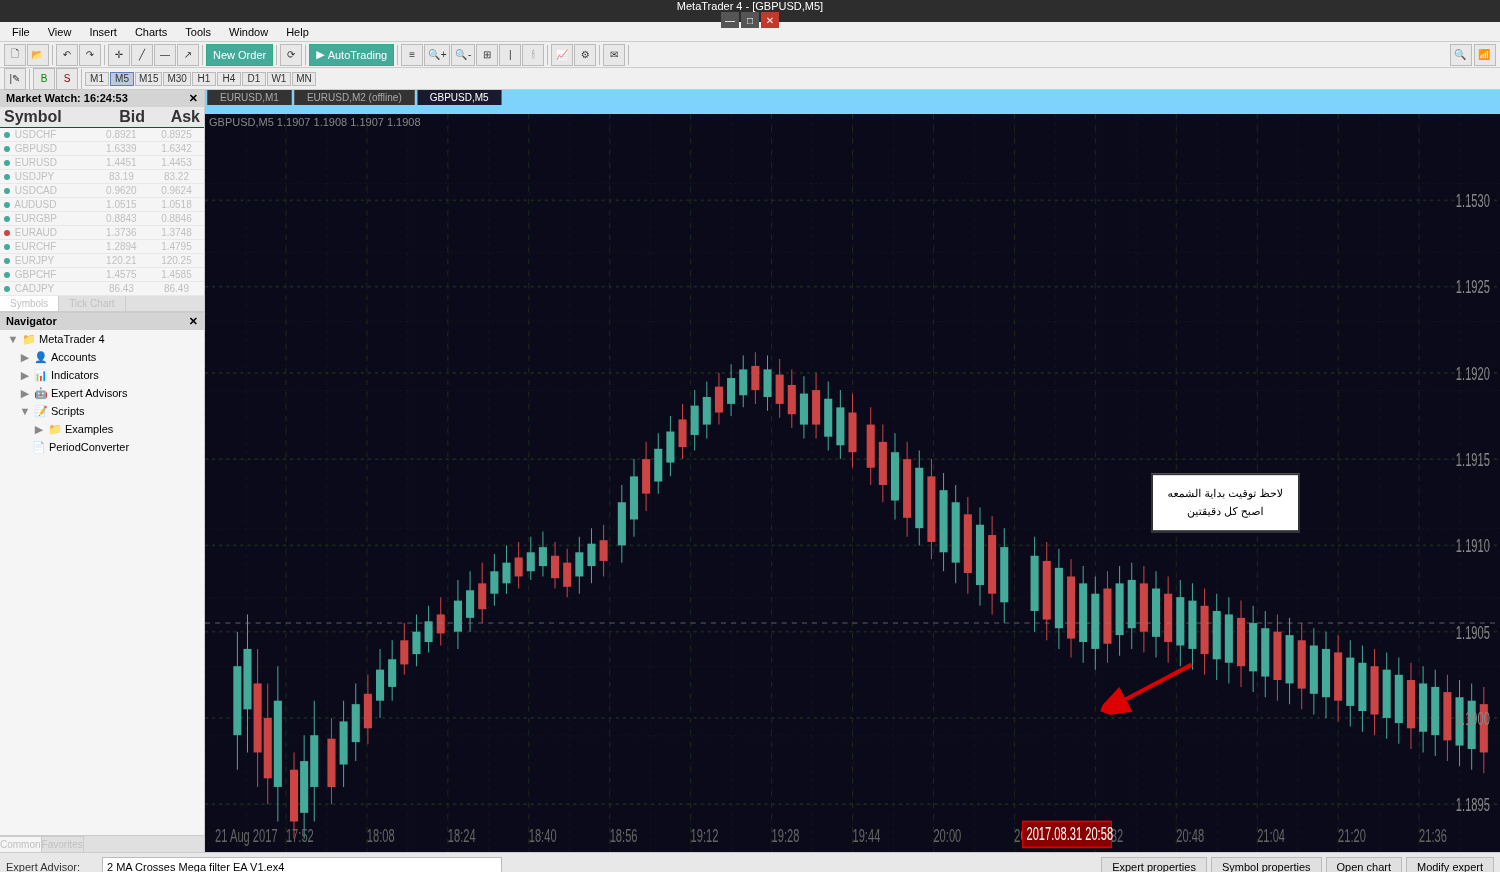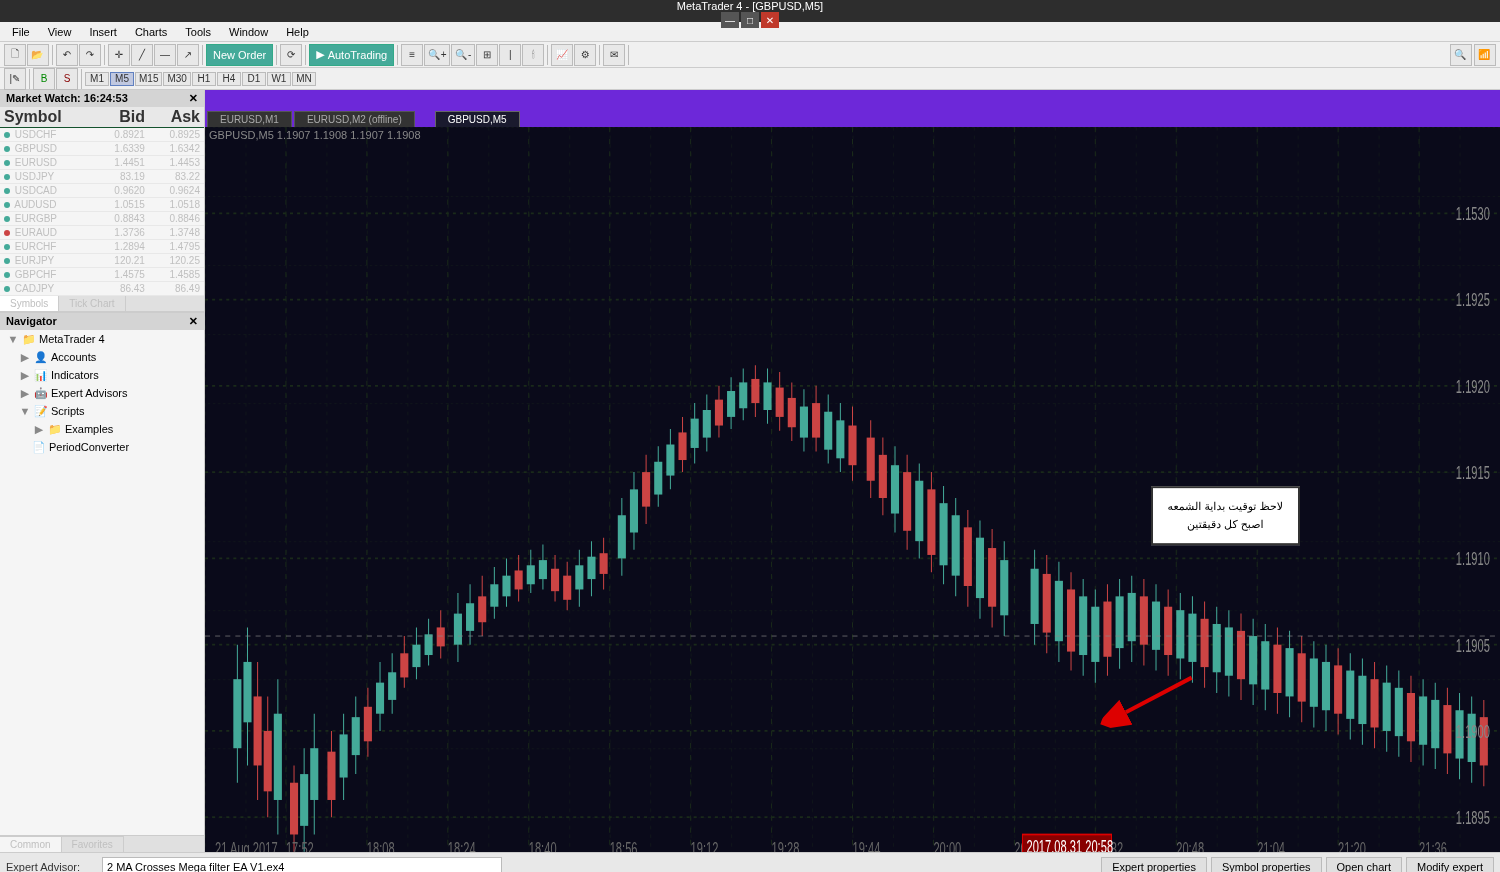--- a/index.html
+++ b/index.html
@@ -129,21 +129,21 @@
       font-size: 16px;
       color: #333;
       border-bottom: 1px solid #14532d;
     }
     .mw-table th.right { text-align: right; }
     .mw-table td {
       padding: 1px 4px;
       font-size: 10px;
       border-bottom: 1px solid #e8e8e8;
     }
-    .mw-table td.right { text-align: right; }
+    .mw-table td.right { text-align: center; }
     .dot { display: inline-block; width: 6px; height: 6px; border-radius: 50%; background: #888; margin-right: 2px; }
     .dot.green { background: #4a9; }
     .dot.red { background: #c44; }
 
     
     #mw-tabs {
       display: flex;
       background: #e0e0e0;
       border-bottom: 1px solid #ccc;
     }
@@ -185,37 +185,37 @@
     
     #chart-area {
       flex: 1;
       background: #000;
       position: relative;
       overflow: hidden;
     }
 
     
     #chart-tabs {
-      background: #6d28d9;
-      height: 37px;
+      background: #7dd3fc;
+      height: 24px;
       display: flex;
       align-items: flex-end;
-      padding: 0 2px;
+      padding: 9px 2px;
     }
     .chart-tab {
       padding: 2px 12px;
       background: #333;
       color: #aaa;
       font-size: 10px;
       cursor: pointer;
       border: 1px solid #555;
       border-bottom: none;
       margin-right: 2px;
     }
-    .chart-tab.active { background: #1a1a2e; color: #fff; border-color: #666; margin-left: 18px; }
+    .chart-tab.active { background: #1a1a2e; color: #fff; border-color: #666; }
 
     
     #chart-canvas {
       width: 100%;
       height: calc(100% - 20px);
       position: relative;
       background: #0a0a1a;
     }
 
     
@@ -305,21 +305,21 @@
       white-space: nowrap;
     }
 
     
     #nav-tabs {
       display: flex;
       background: #e0e0e0;
       border-top: 1px solid #ccc;
     }
     .nav-tab {
-      padding: 2px 10px;
+      padding: 2px 0;
       font-size: 10px;
       cursor: pointer;
       border-right: 1px solid #ccc;
       border-top: 1px solid #ccc;
     }
     .nav-tab.active { background: #f5f5f5; }
 
     
     ::-webkit-scrollbar { width: 8px; height: 8px; }
     ::-webkit-scrollbar-track { background: #e8e8e8; }

